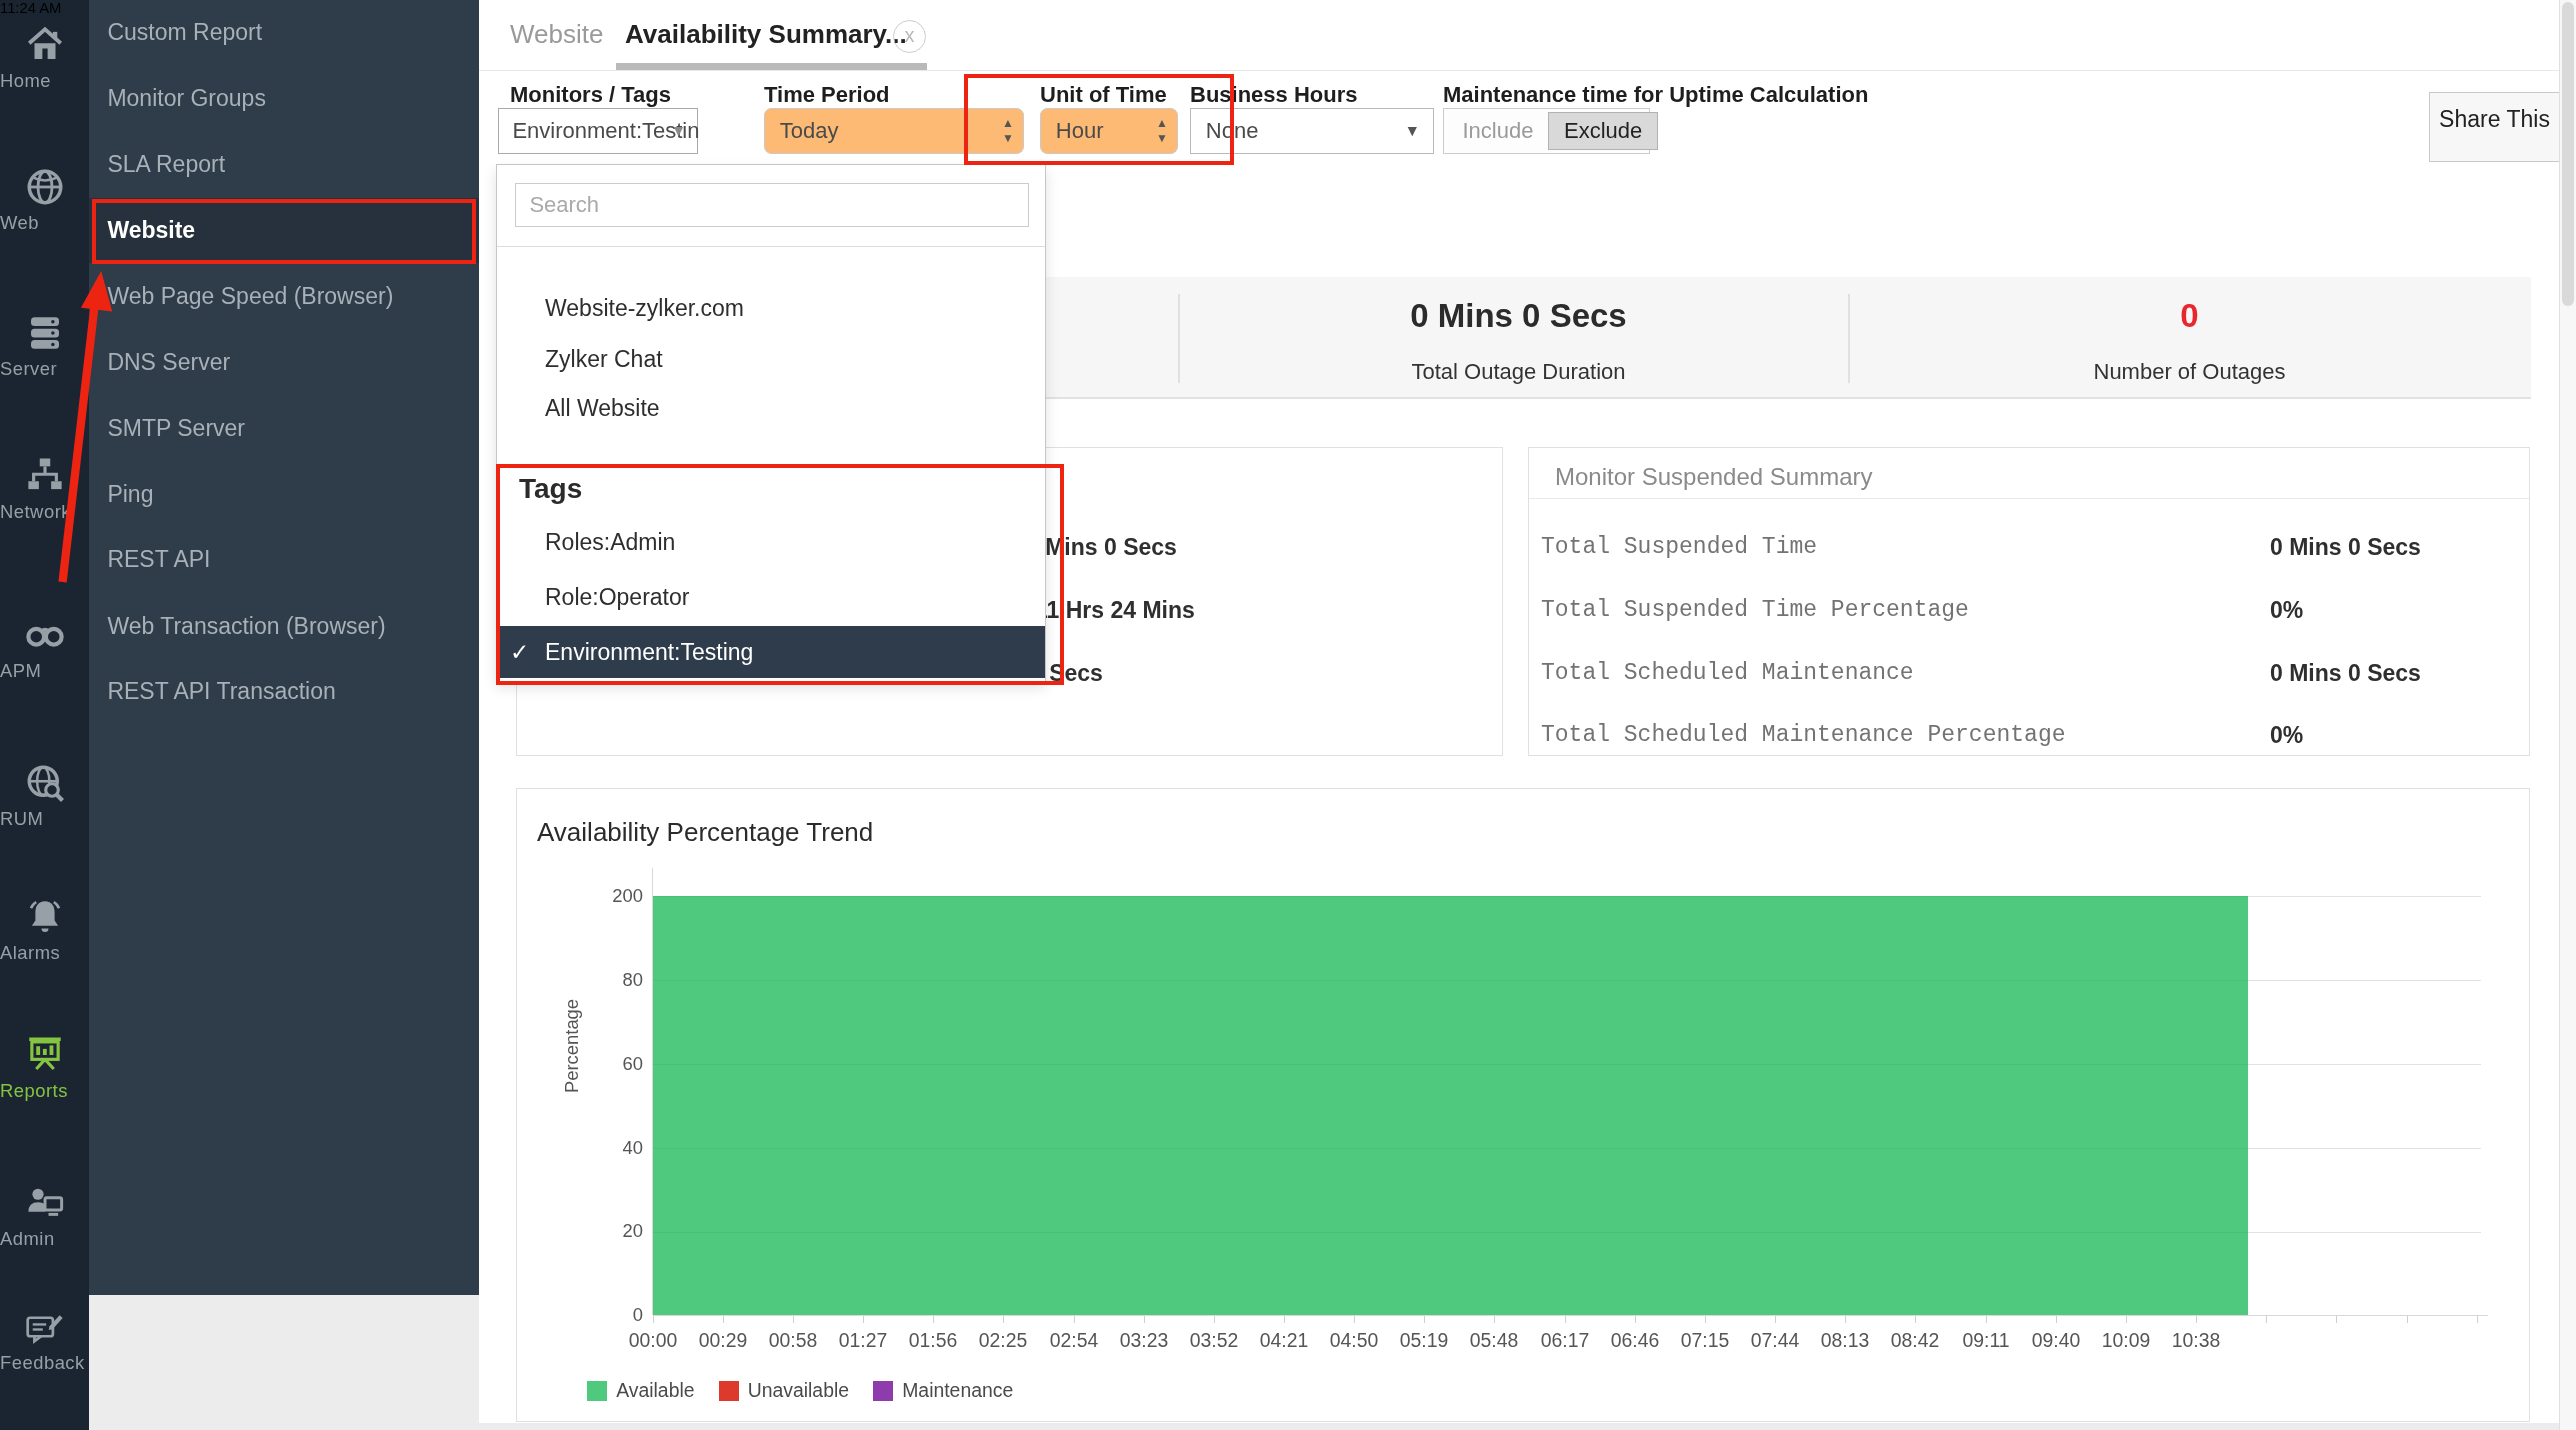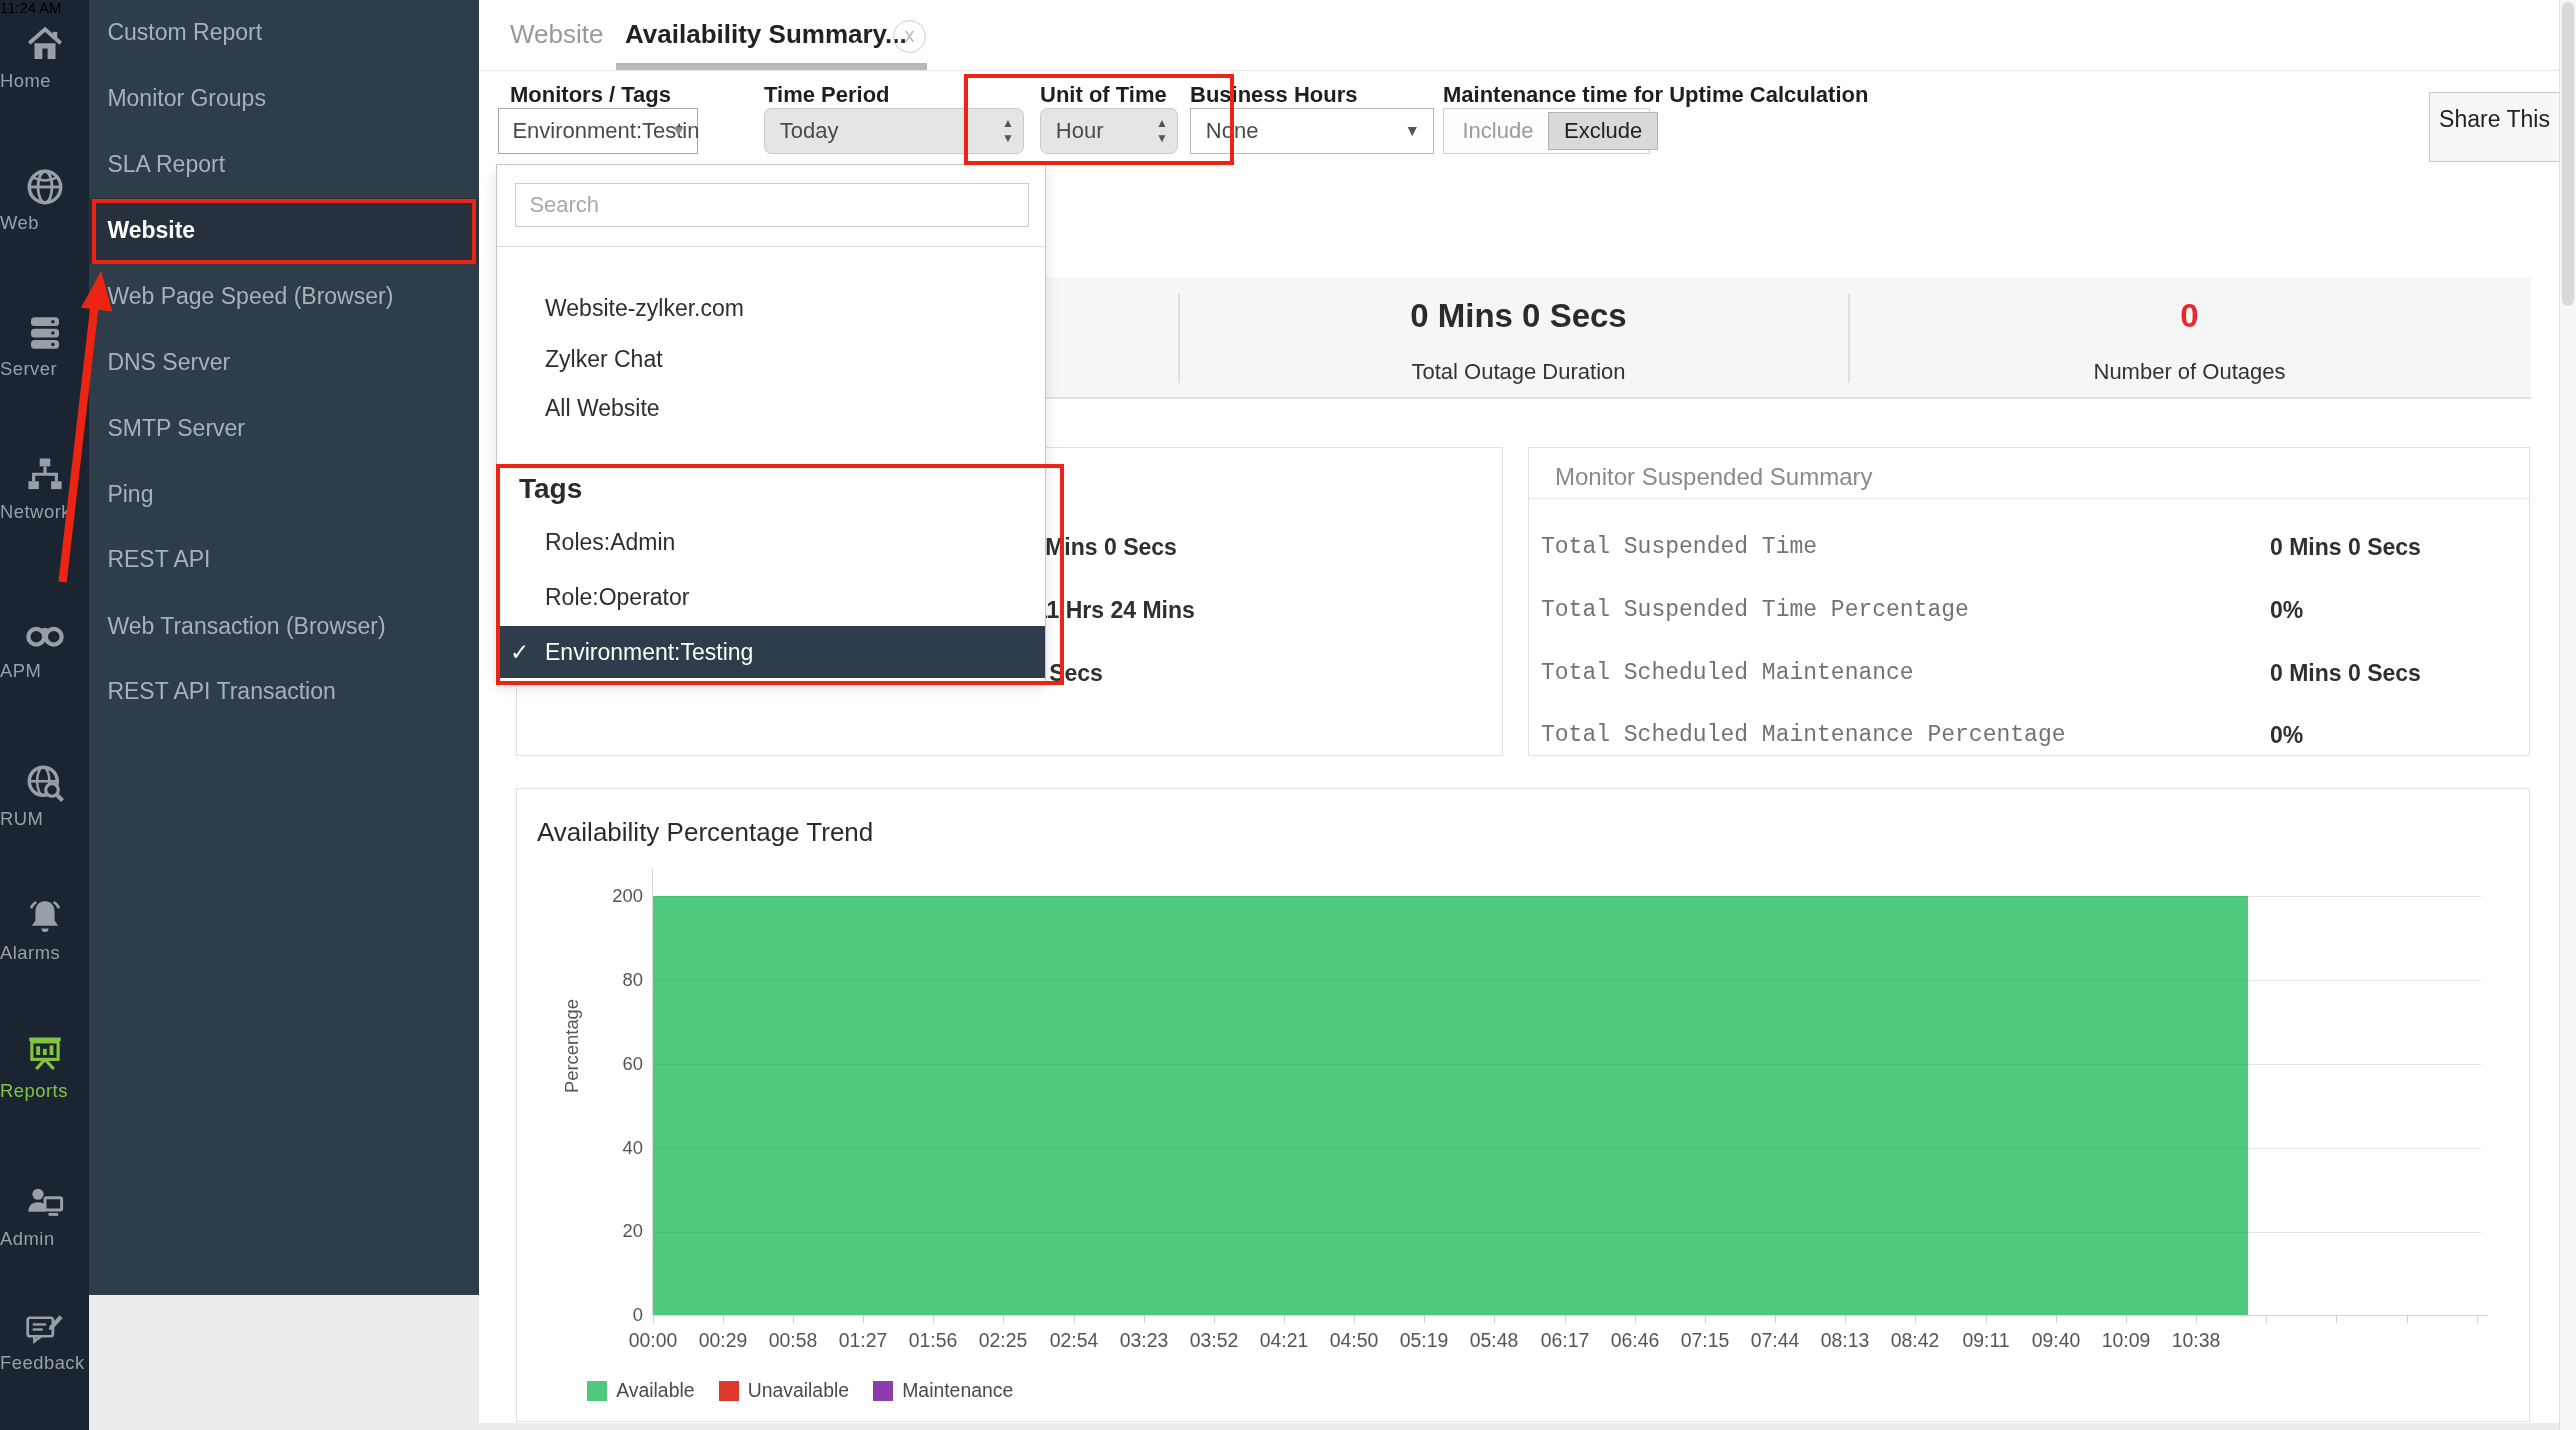--- a/index.html
+++ b/index.html
@@ -33,21 +33,21 @@
   #tab-close { position:absolute; left:414px; top:20px; width:33px; height:33px; border:1.8px solid #ccc; border-radius:50%;
     color:#b9b9b9; font-size:20px; line-height:29.5px; text-align:center; cursor:pointer; }
   #tab-underline { position:absolute; left:137px; top:63px; width:311px; height:6.5px; background:#b9b9b9; }
 
   
   #filter-row { position:absolute; left:479px; top:73px; width:2097px; height:101px; background:#fff; z-index:6; }
   .f-label { position:absolute; top:9.2px; font-size:22px; font-weight:600; color:#1e1e1e; white-space:nowrap; }
   .ctrl { position:absolute; top:35px; height:46px; font-size:22px; color:#4a4a4a; cursor:pointer; }
   #ctrl-monitors { left:19.4px; width:200px; background:#fff; border:0.9px solid #a9a9a9; line-height:44px; padding-left:13px; }
   #ctrl-monitors .arrow { position:absolute; right:11px; top:0; color:#8a8a8a; font-size:15.7px; }
-  .select-gray { background:#e5e5e5; border:0.9px solid #c9c9c9; border-radius:7.4px; line-height:44px; padding-left:14.8px; }
+  .select-gray { background:#fdba74; border:0.9px solid #c9c9c9; border-radius:7.4px; line-height:44px; padding-left:14.8px; }
   .stepper { position:absolute; right:9.2px; top:6.5px; color:#555; font-size:12px; line-height:15.7px; text-align:center; }
   #ctrl-today { left:285px; width:260px; }
   #ctrl-hour  { left:561px; width:138px; }
   #ctrl-none  { left:711px; width:244px; background:#fff; border:0.9px solid #b9b9b9; line-height:44px; padding-left:14.8px; border-radius:0; }
   #ctrl-none .arrow { position:absolute; right:13px; top:0; color:#555; font-size:15.7px; }
   #ctrl-maint { left:964px; width:207px; border:0.9px solid #ccc; background:#fdfdfd; display:flex; align-items:center; padding:3.7px; }
   #maint-include { color:#9a9a9a; padding:0 14.8px; font-size:22px; }
   #maint-exclude { background:#d9d9d9; border:0.9px solid #b2b2b2; color:#222; padding:4.6px 14.8px; font-size:22px; }
   #share-btn { position:absolute; left:1922px; top:19.4px; width:131px; height:70px; background:#f7f7f7; border:0.9px solid #c9c9c9;
     font-size:23px; color:#222; text-align:center; line-height:53px; cursor:pointer;margin-left:28px; }

